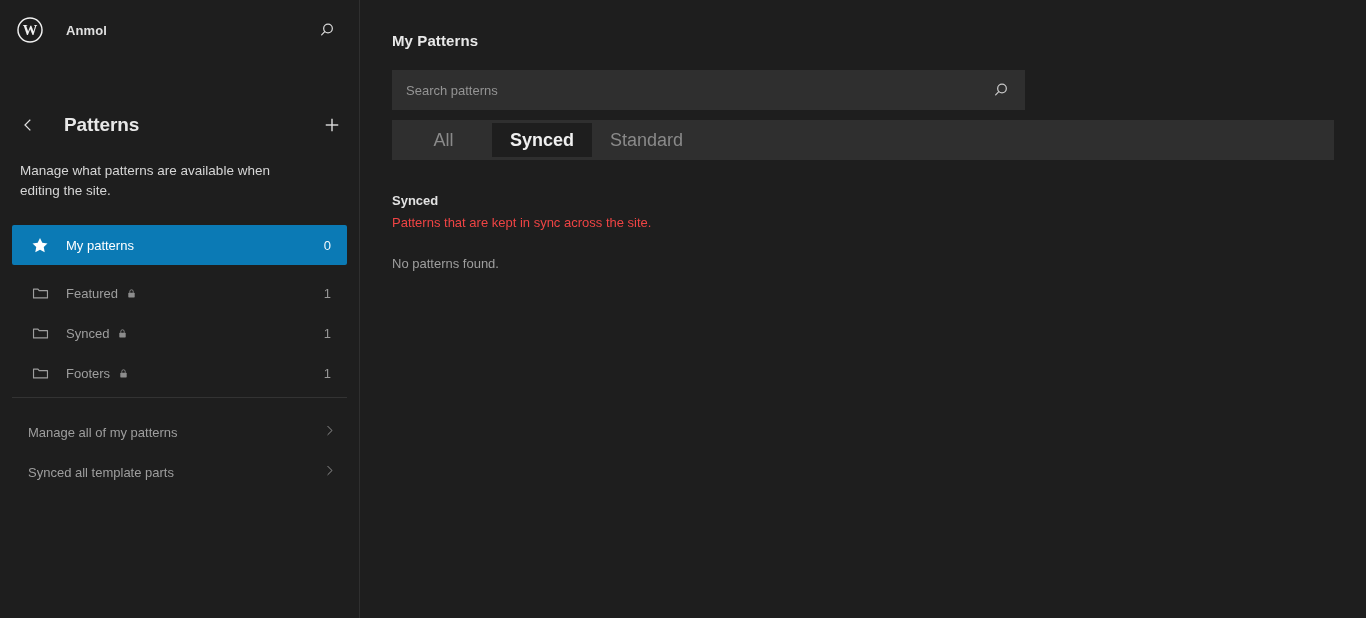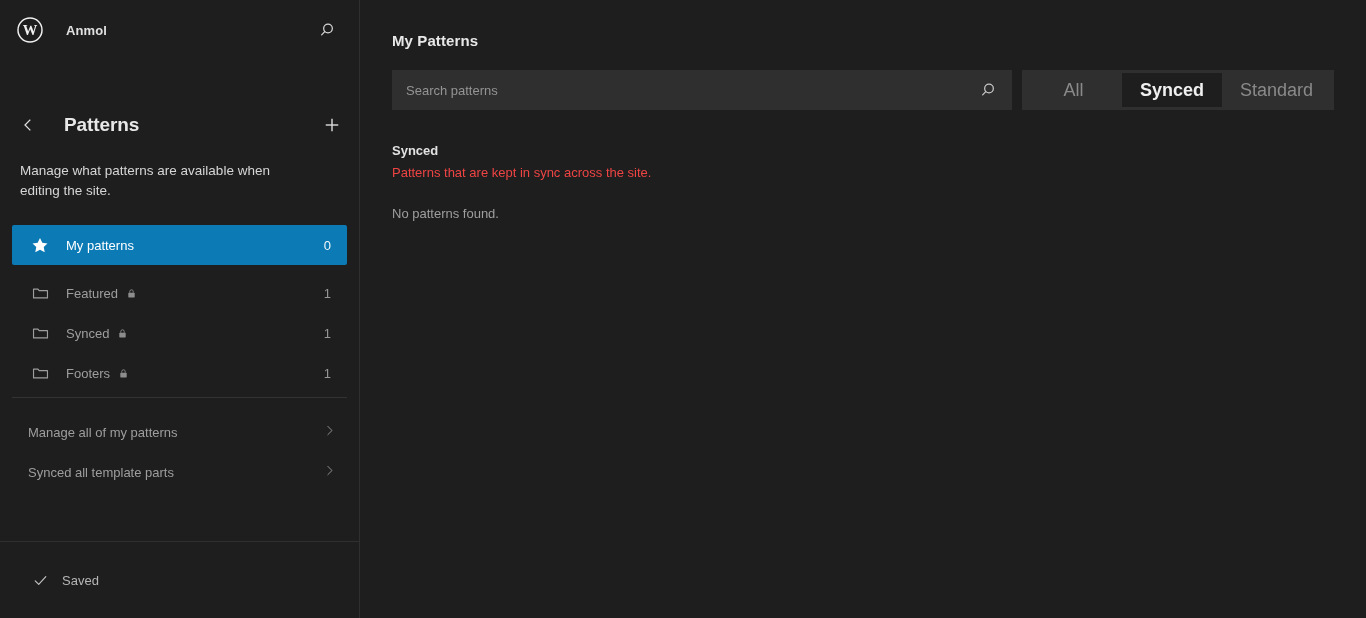--- a/index.html
+++ b/index.html
@@ -246,20 +246,21 @@
     font-weight: 700;
     padding: 32px 0 0 0;
     letter-spacing: .1px;
   }
 
   .toolbar {
     display: flex;
     margin-top: 21px;
     gap: 10px;
     align-items: stretch;
+    flex-direction: column;
   }
 
   .search-field {
     flex: 1 1 auto;
     height: 40px;
     background: #2f2f2f;
     display: flex;
     align-items: center;
     padding: 0 12px 0 14px;
     border: none;
@@ -464,30 +465,20 @@
       <div class="manage-item">
         <span class="manage-label">Synced all template parts</span>
         <span>
           <svg width="15" height="15" viewBox="0 0 24 24" aria-hidden="true">
             <polyline points="9.5,5.5 16,12 9.5,18.5" fill="none" stroke="#8f8f8f" stroke-width="1.6" stroke-linecap="square"></polyline>
           </svg>
         </span>
       </div>
     </div>
 
-    <div class="sidebar-footer">
-      <div class="saved-indicator">
-        <span class="saved-check">
-          <svg width="17" height="17" viewBox="0 0 24 24" aria-hidden="true">
-            <polyline points="4.5,12.5 9.5,17.5 19.5,6.5" fill="none" stroke="#c4c4c4" stroke-width="1.6" stroke-linecap="round" stroke-linejoin="round"></polyline>
-          </svg>
-        </span>
-        <span>Saved</span>
-      </div>
-    </div>
 
   </aside>
 
   <main class="main">
     <h1 class="main-title">My Patterns</h1>
 
     <div class="toolbar">
       <div class="search-field">
         <input class="search-input" type="text" value="" placeholder="Search patterns" style="">
         <button class="search-submit">

